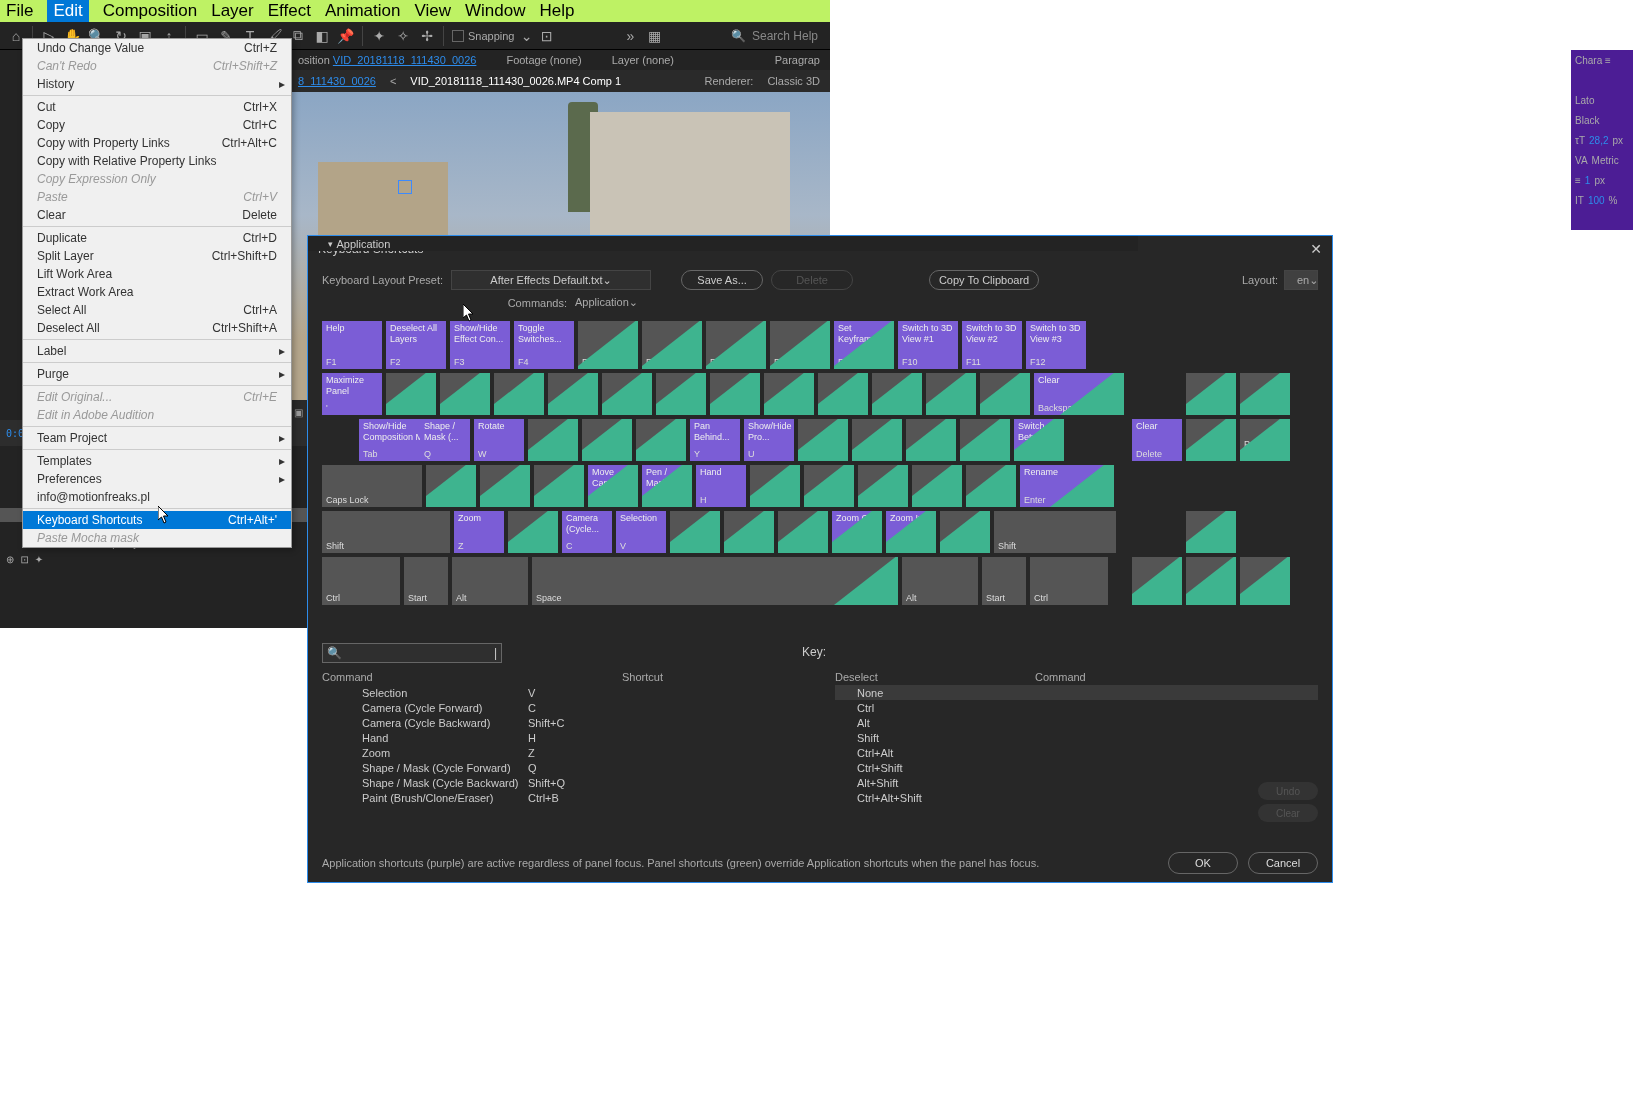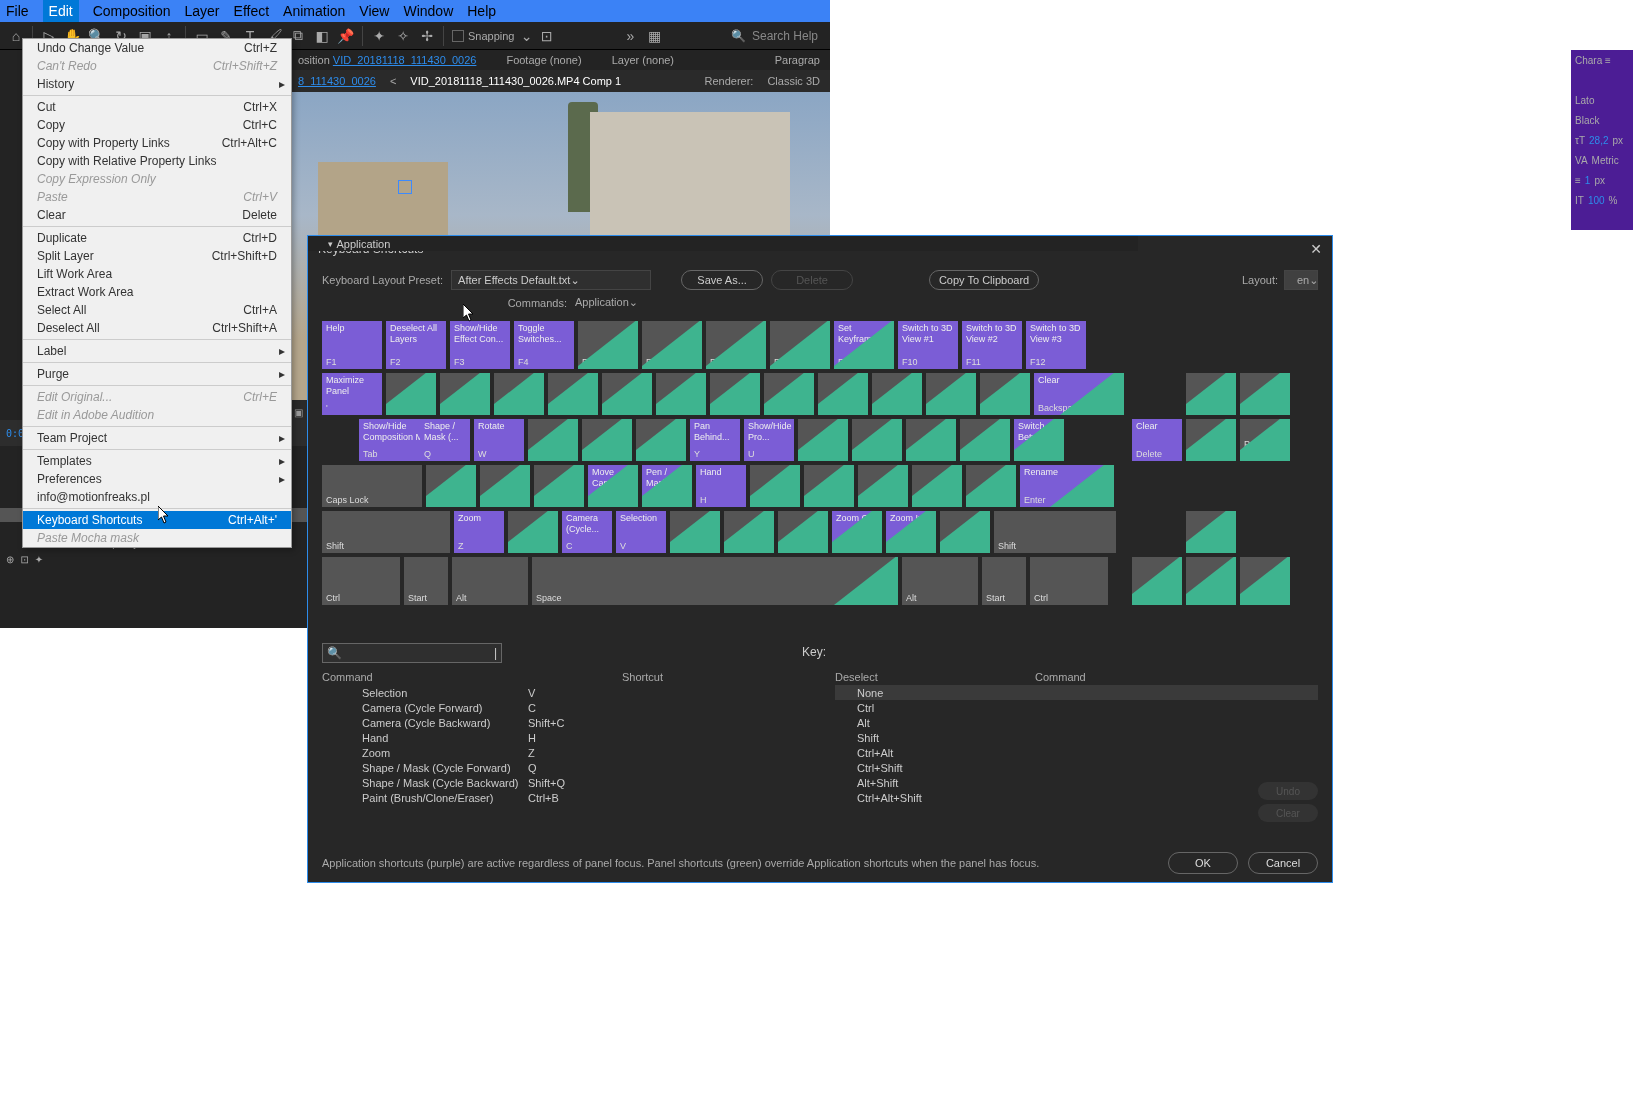--- a/index.html
+++ b/index.html
@@ -1,20 +1,20 @@
 <!DOCTYPE html>
 <html><head>
 <meta charset="utf-8">
 <style>
 * { margin: 0; padding: 0; box-sizing: border-box; font-family: "Segoe UI", Tahoma, sans-serif; }
 body { background: #fff; width: 1633px; height: 1099px; overflow: hidden; position: relative; color: #ccc; font-size: 12px; }
 
 
 .app { position: absolute; top: 0; left: 0; width: 830px; height: 628px; background: #232323; }
-.menubar { background: #3b82f6; height: 22px; display: flex; align-items: center; gap: 14px; padding: 0 6px; color: #000; font-size: 14px; }
+.menubar { background: #bef264; height: 22px; display: flex; align-items: center; gap: 14px; padding: 0 6px; color: #000; font-size: 17px; }
 .menubar span.sel { background: #0078d7; color: #fff; padding: 0 6px; height: 22px; display: flex; align-items: center; }
 .menubar span { cursor: default; }
 .toolbar { background: #232323; height: 28px; display: flex; align-items: center; gap: 8px; padding: 0 8px; border-bottom: 1px solid #000; }
 .toolbar .icon { width: 16px; height: 16px; color: #aaa; font-size: 14px; display:flex; align-items:center; justify-content:center;}
 .toolbar .sep { width: 1px; height: 20px; background: #444; }
 .snapping { display: flex; align-items: center; gap: 4px; font-size: 11px; color: #aaa; }
 .snapping .chk { width: 12px; height: 12px; border: 1px solid #666; }
 .search { display: flex; align-items: center; gap: 6px; color: #888; margin-left: auto; margin-right: 4px;}
 .compbar { height: 20px; background: #232323; display: flex; align-items: center; padding: 0 10px; gap: 30px; font-size: 11px; color: #aaa; margin-left: 288px; }
 .compbar .blue { color: #2d8ceb; text-decoration: underline; }
@@ -47,21 +47,21 @@
 .timeline .tc { color:#2d8ceb; font-family:monospace;}
 .timeline .layerrow { height:14px; display:flex; align-items:center; padding-left:90px; gap:6px;}
 .timeline .layerrow.sel { background:#555;}
 
 
 .dialog { position: absolute; left: 307px; top: 235px; width: 1026px; height: 648px; background: #272727; border: 1px solid #2d8ceb; z-index: 100; display: flex; flex-direction: column; }
 .dialog-title { height: 26px; background: #272727; display: flex; align-items: center; padding: 0 10px; color: #ccc; font-size: 12px; justify-content: space-between; }
 .dialog-title .close { font-size: 14px; color: #ccc; cursor: pointer;}
 .dialog-body { flex: 1; padding: 8px 14px; display: flex; flex-direction: column; }
 .presetrow { display: flex; align-items: center; gap: 8px; font-size: 11px; color: #aaa; }
-.presetrow .dd { width: 200px; height: 20px; background: #2f2f2f; border: 1px solid #444; color: #ccc; display: flex; align-items: center; padding: 0 6px; justify-content: flex-start;}
+.presetrow .dd { width: 200px; height: 20px; background: #2f2f2f; border: 1px solid #444; color: #ccc; display: flex; align-items: center; padding: 0 6px; justify-content: center;}
 .presetrow .btn { width: 82px; height: 20px; border: 1px solid #666; border-radius: 10px; display: flex; align-items: center; justify-content: center; color: #ccc; font-size: 11px; }
 .presetrow .btn.disabled { color: #555; border-color: #444;}
 .presetrow .right { margin-left: auto; display: flex; align-items: center; gap: 6px; }
 .presetrow .layout-dd { width: 34px; height: 20px; background: #404040; border: 1px solid #444; display: flex; align-items: center; padding: 0 12px; justify-content: space-between;}
 .cmdrow { display: flex; align-items: center; gap: 8px; font-size: 11px; color: #aaa; margin-top: 6px; padding-right: 680px; justify-content:flex-end;}
 .cursor-md { position:absolute; pointer-events:none; width:12px; height:18px;}
 
 
 .kbd { margin-top: 12px; position: relative; height: 314px; }
 .key { position: absolute; background: #333; font-size: 9px; color: #eee; overflow: hidden; }

